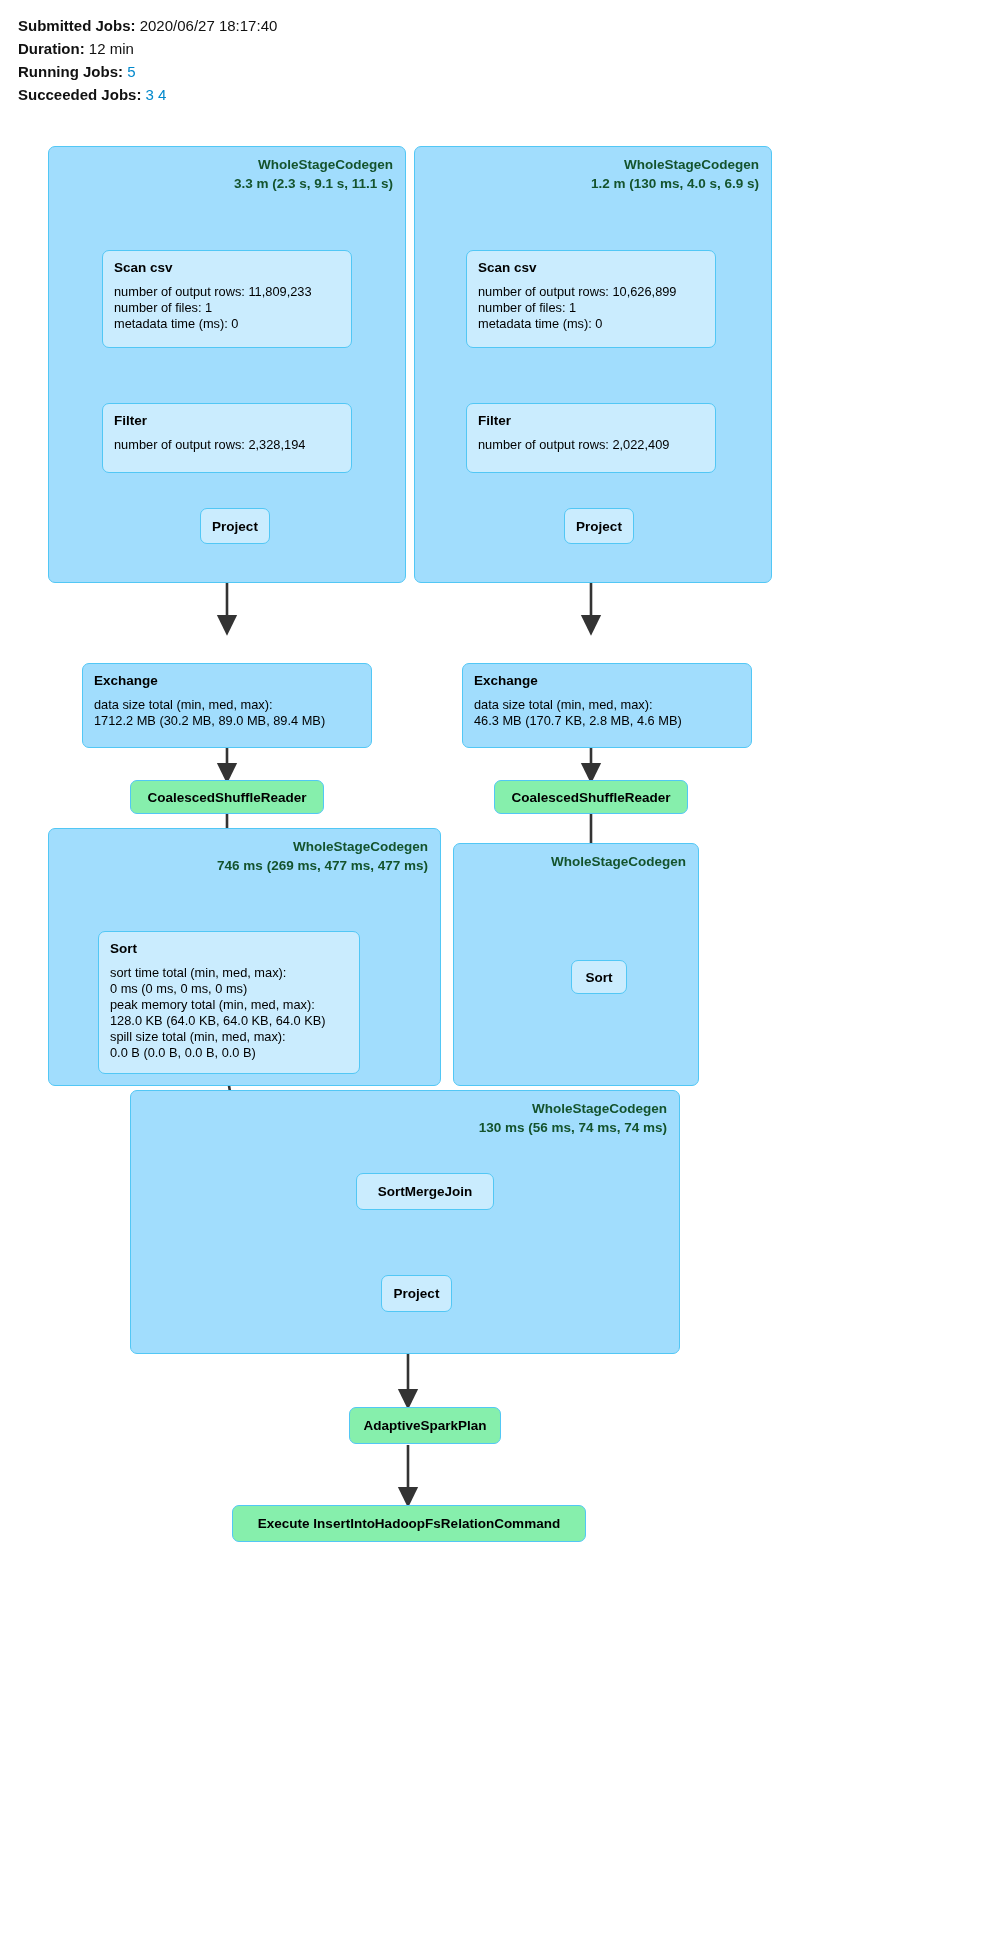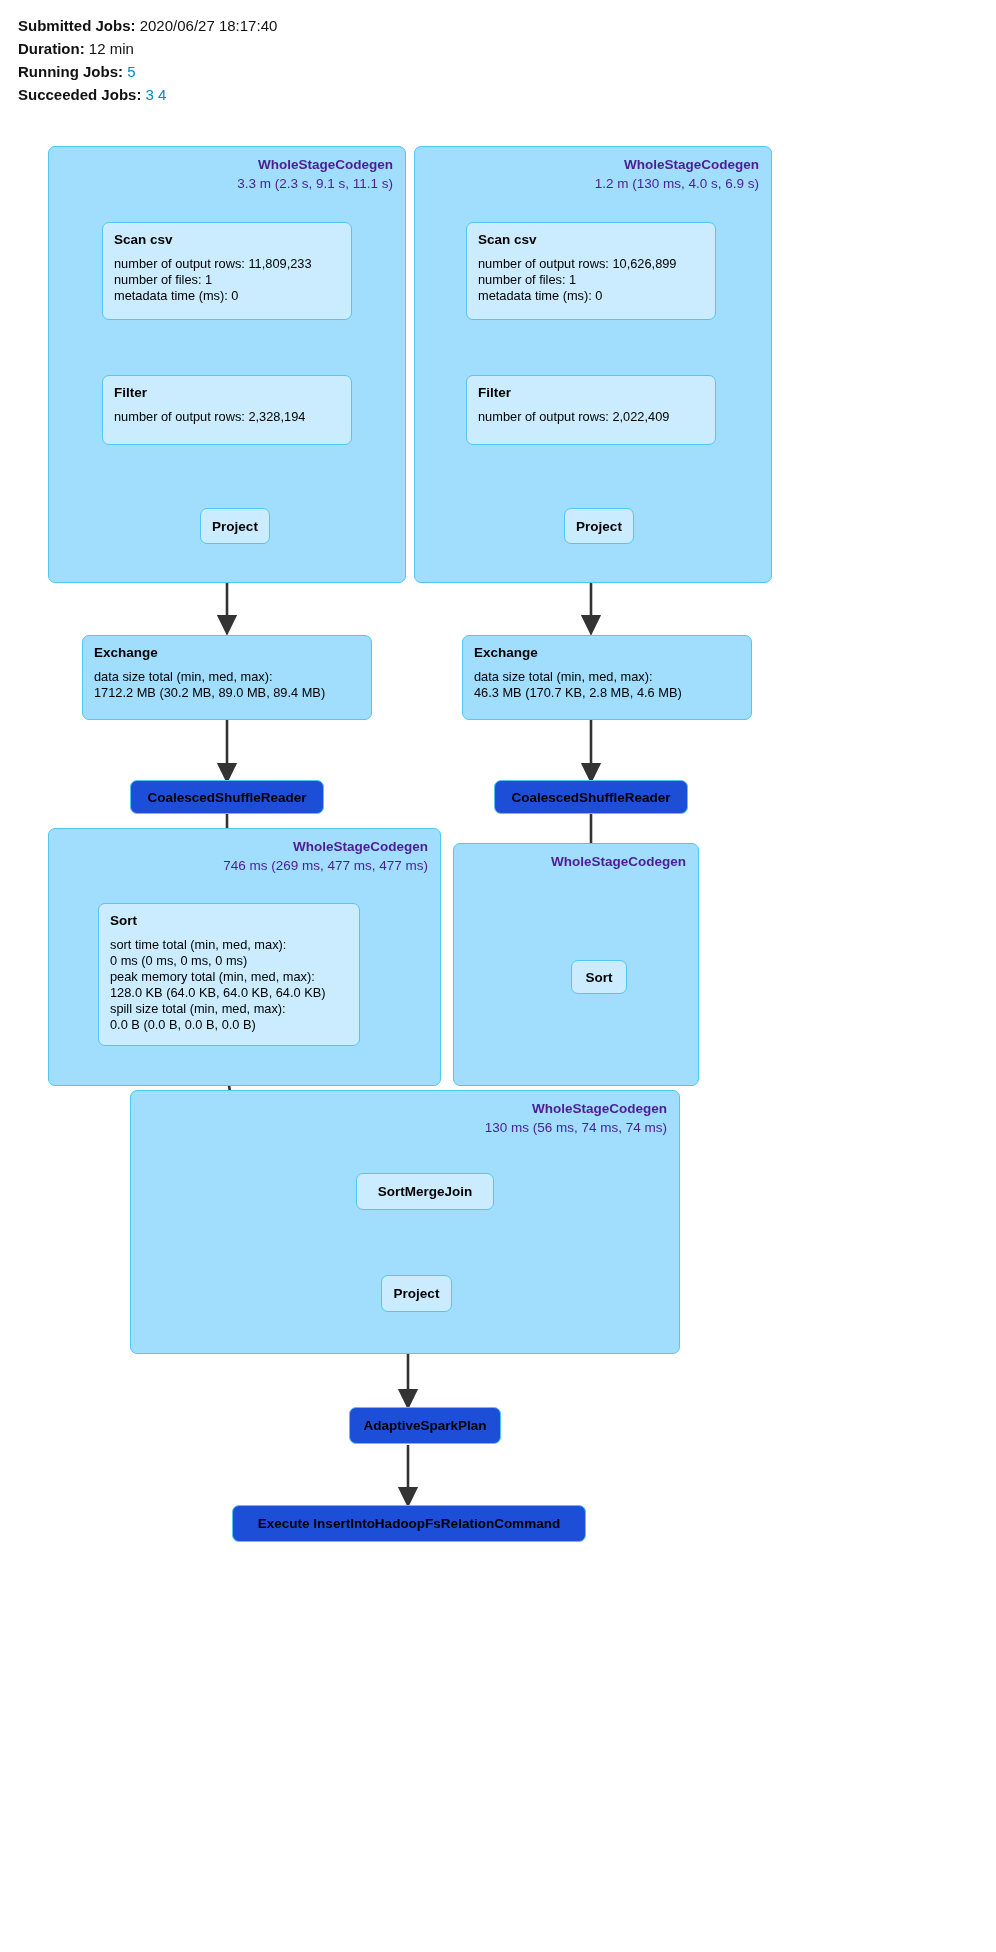--- a/index.html
+++ b/index.html
@@ -58,29 +58,29 @@
     border-radius: 7px;
     box-sizing: border-box;
   }
   .cluster-label {
     position: absolute;
     right: 12px;
     top: 8px;
     text-align: right;
     font-size: 13.5px;
     line-height: 19px;
-    color: #4c1d95;
+    color: #14532d;
   }
   .cluster-label .title { font-weight: bold; display: block; }
-  .cluster-label .metric { font-weight: normal; display: block; }
+  .cluster-label .metric { font-weight: bold; display: block; }
 
   
   .node {
     position: absolute;
-    background: #1d4ed8;
+    background: #86efac;
     border: 1px solid #52c7f5;
     border-radius: 7px;
     box-sizing: border-box;
     display: flex;
     align-items: center;
     justify-content: center;
     font-size: 13.5px;
     font-weight: bold;
     white-space: nowrap;
     padding: 0 12px;
@@ -91,20 +91,21 @@
     background: #caecfe;
     margin-left: 8px;
   }
 
   
   .node.metricnode {
     display: block;
     padding: 9px 11px 10px 11px;
     background: #caecfe;
     cursor: pointer;
+    margin-top: 28px;
   }
   .node.metricnode.standalone { background: #a1ddfd; }
   .node .nodename {
     font-size: 13.5px;
     font-weight: bold;
     display: block;
     margin-bottom: 9px;
   }
   .node .metrics {
     font-size: 12.8px;

